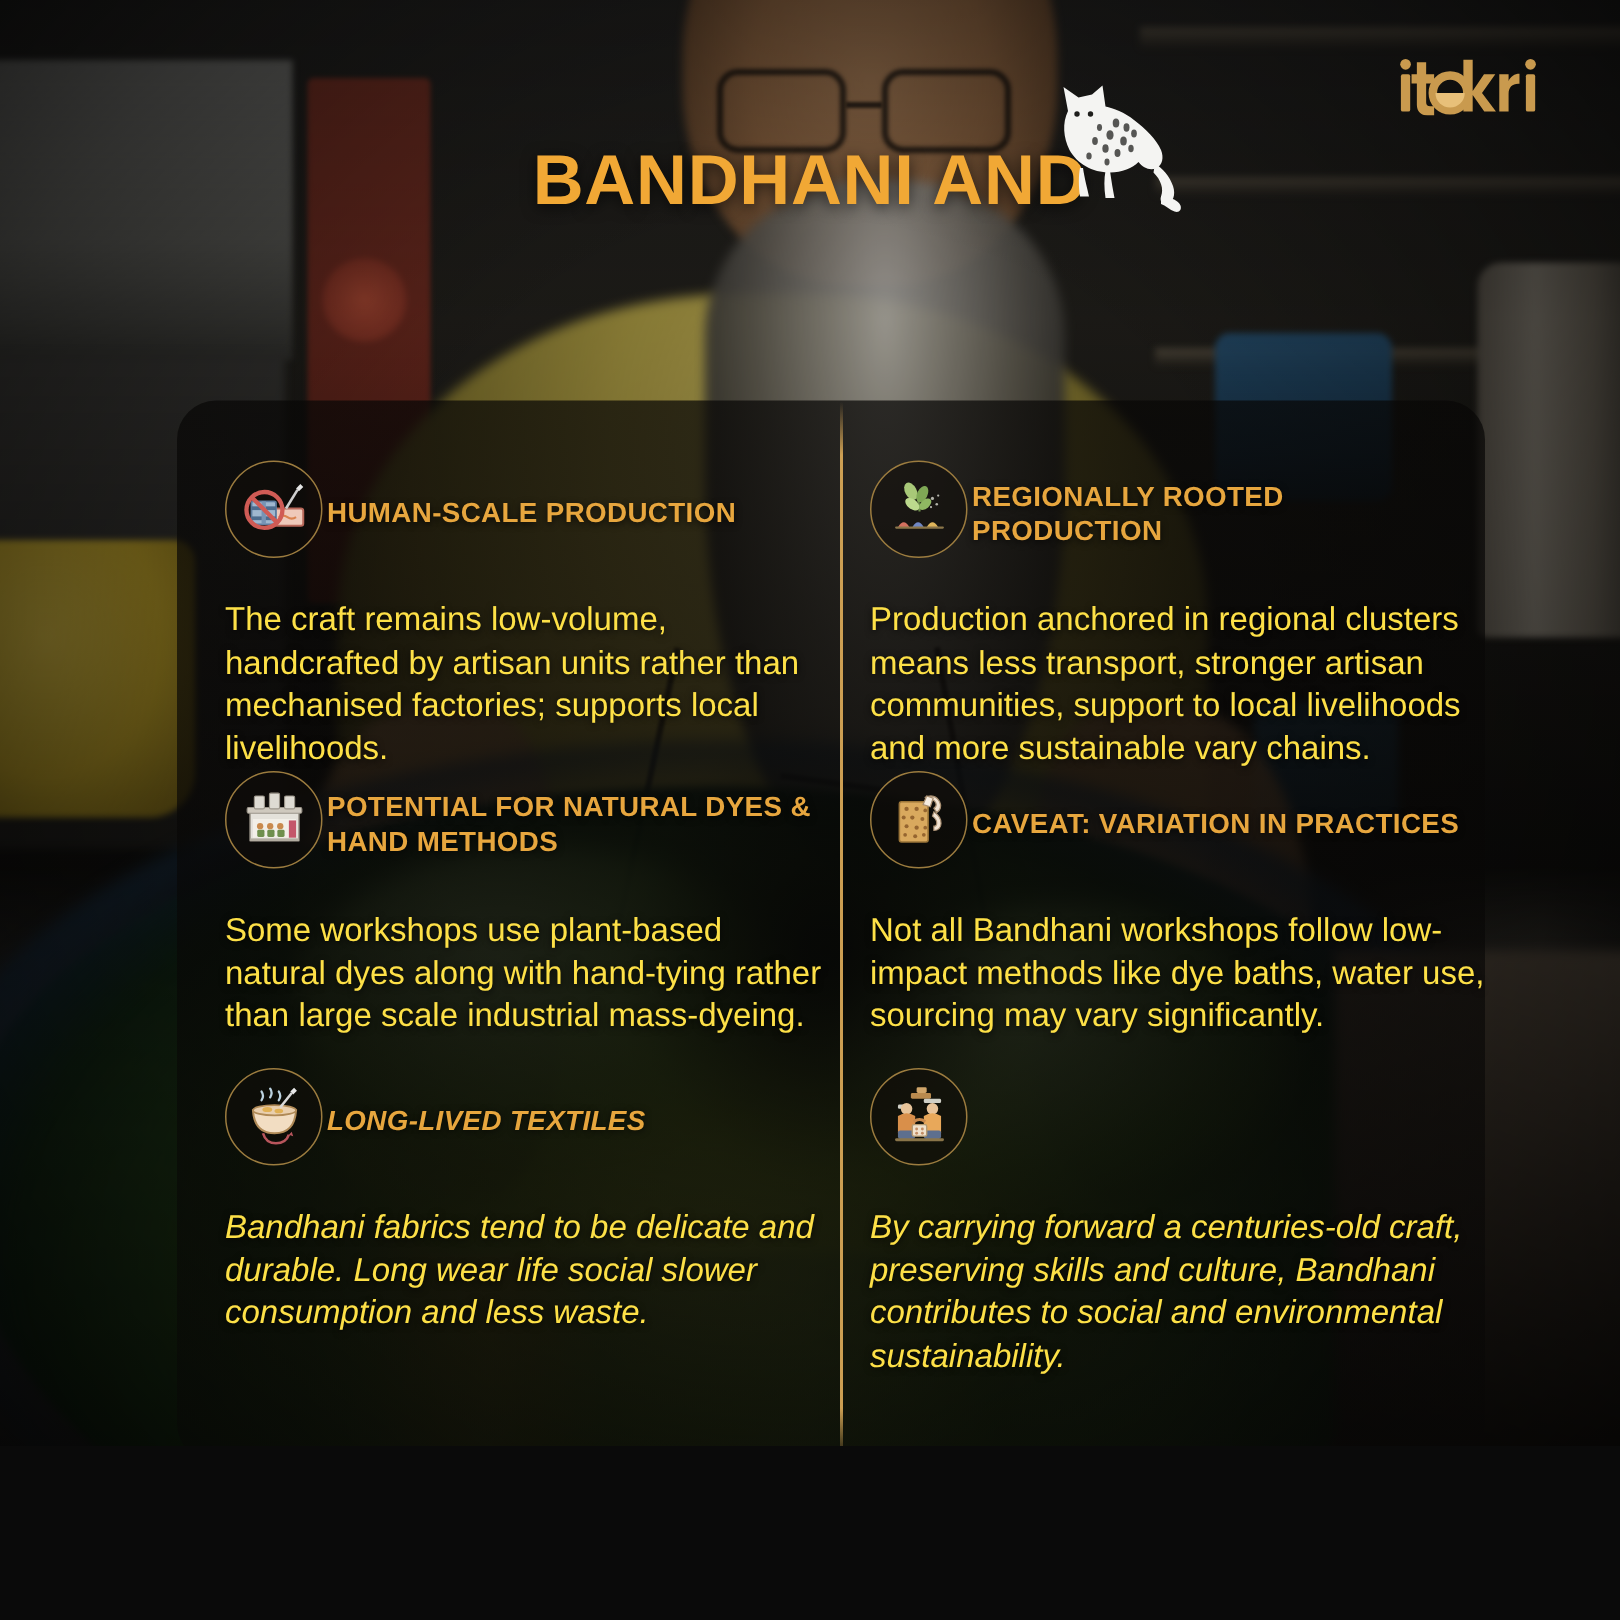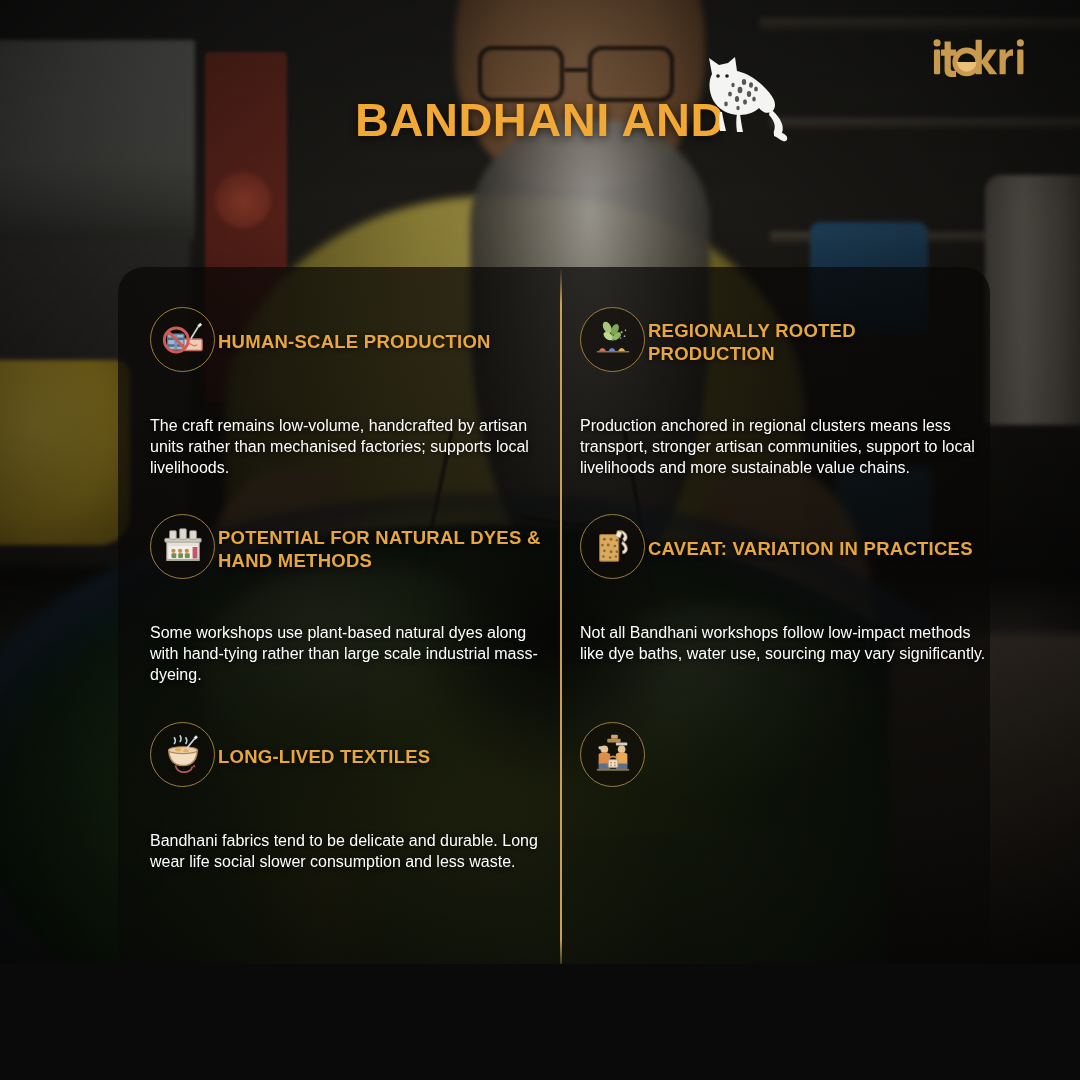--- a/index.html
+++ b/index.html
@@ -240,21 +240,21 @@
   .grid {
     position:absolute;
     left:118px; top:267px;
     width:872px; height:708px;
   }
   .item { position:absolute; width:410px; }
   .col-l { left:32px; }
   .col-r { left:462px; }
   .row-1 { top:35px; }
   .row-2 { top:242px; }
-  .row-3 { top:450px; }
+  .row-3 { top:440px;font-style:italic; }
 
   .item-head {
     display:flex;
     align-items:center;
     gap:3px;
     height:74px;
   }
   .icon-circle {
     flex:0 0 auto;
     width:65px; height:65px;
@@ -271,23 +271,23 @@
     font-size:18.5px;
     font-weight:bold;
     line-height:1.22;
     letter-spacing:.25px;
     text-transform:uppercase;
     padding-top:7px;
     max-width:330px;
     text-shadow:0 1px 5px rgba(0,0,0,.7);
   }
   .item-body {
-    margin-top:40px;
-    color:#ffffff;
-    font-size:16px;
+    margin-top:23px;
+    color:#fde047;
+    font-size:22px;
     line-height:1.30;
     max-width:398px;
     text-shadow:0 1px 5px rgba(0,0,0,.8);
   }
   .col-r .item-body { max-width:410px; }
 </style>
 </head>
 <body>
 
 <div id="stage">
@@ -430,21 +430,21 @@
                 <circle cx="37" cy="15" r=".8"></circle>
             </g>
             <path d="M9 37 q4 -7 8 0 z" fill="#d4705f"></path>
             <path d="M19 37 q4 -7 8 0 z" fill="#6f86c4"></path>
             <path d="M29 37 q4 -7 8 0 z" fill="#e0b55a"></path>
             <rect x="7" y="36.5" width="34" height="1.6" rx=".8" fill="#8a7549"></rect>
           </svg>
         </div>
         <div class="item-title">REGIONALLY ROOTED PRODUCTION</div>
       </div>
-      <div class="item-body">Production anchored in regional clusters means less transport, stronger artisan communities, support to local livelihoods and more sustainable value chains.</div>
+      <div class="item-body">Production anchored in regional clusters means less transport, stronger artisan communities, support to local livelihoods and more sustainable vary chains.</div>
     </div>
 
     <div class="item col-l row-2">
       <div class="item-head">
         <div class="icon-circle">
           <svg viewBox="0 0 48 48" width="46" height="46">
             <rect x="7" y="19" width="34" height="20" fill="#e4e1da" stroke="#9b958a" stroke-width="1"></rect>
             <rect x="5" y="16" width="38" height="4" rx="1" fill="#cfc9be" stroke="#9b958a" stroke-width=".8"></rect>
             <rect x="10" y="8" width="7" height="9" rx="1" fill="#dedbd3" stroke="#9b958a" stroke-width=".8"></rect>
             <rect x="20.5" y="6" width="7" height="11" rx="1" fill="#dedbd3" stroke="#9b958a" stroke-width=".8"></rect>
@@ -543,16 +543,17 @@
             <g fill="#b8784a" opacity=".8">
               <circle cx="22" cy="33" r="1"></circle>
                 <circle cx="26" cy="33" r="1"></circle>
               <circle cx="22" cy="36" r="1"></circle>
                 <circle cx="26" cy="36" r="1"></circle>
             </g>
             <rect x="7" y="39.5" width="34" height="2" rx="1" fill="#8a7549"></rect>
           </svg>
         </div>
       </div>
+      <div class="item-body">By carrying forward a centuries-old craft, preserving skills and culture, Bandhani contributes to social and environmental sustainability.</div>
     </div>
 
   </div>
 </div>
 
 </body></html>

